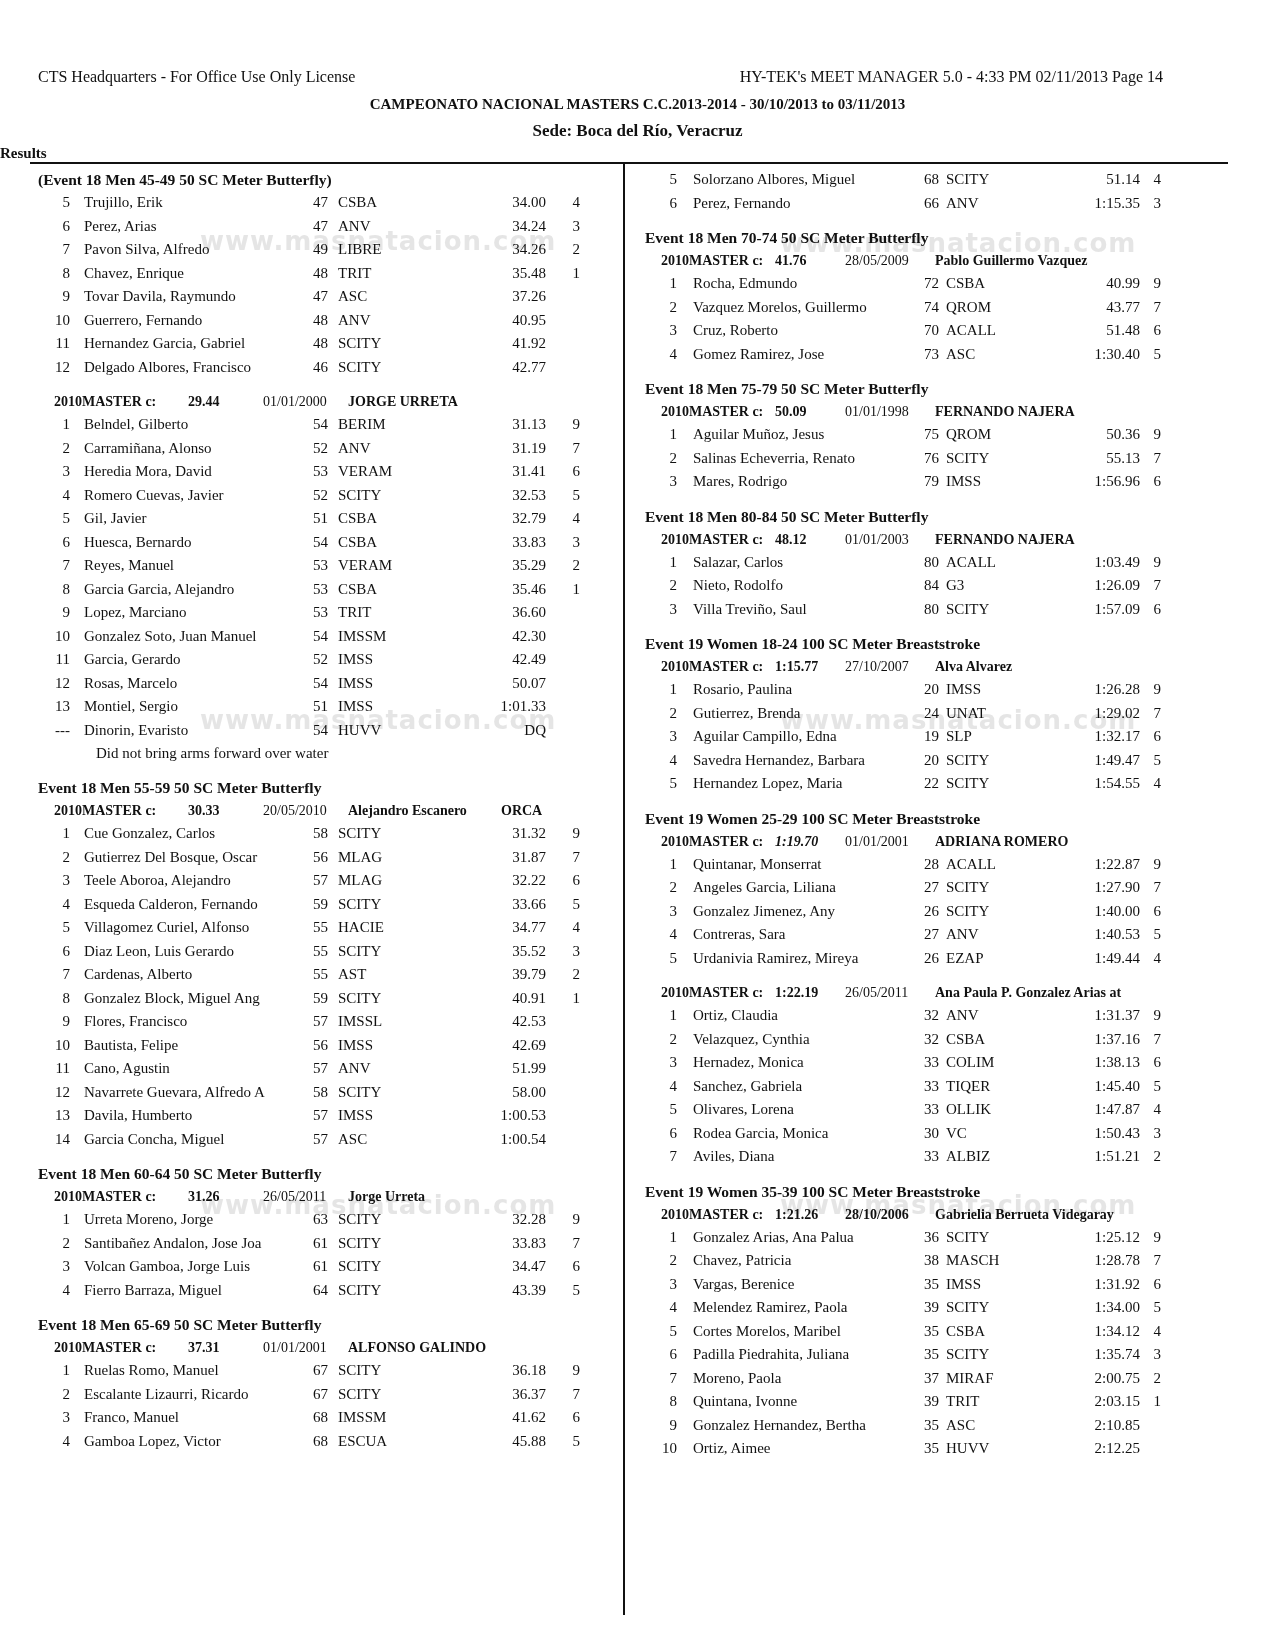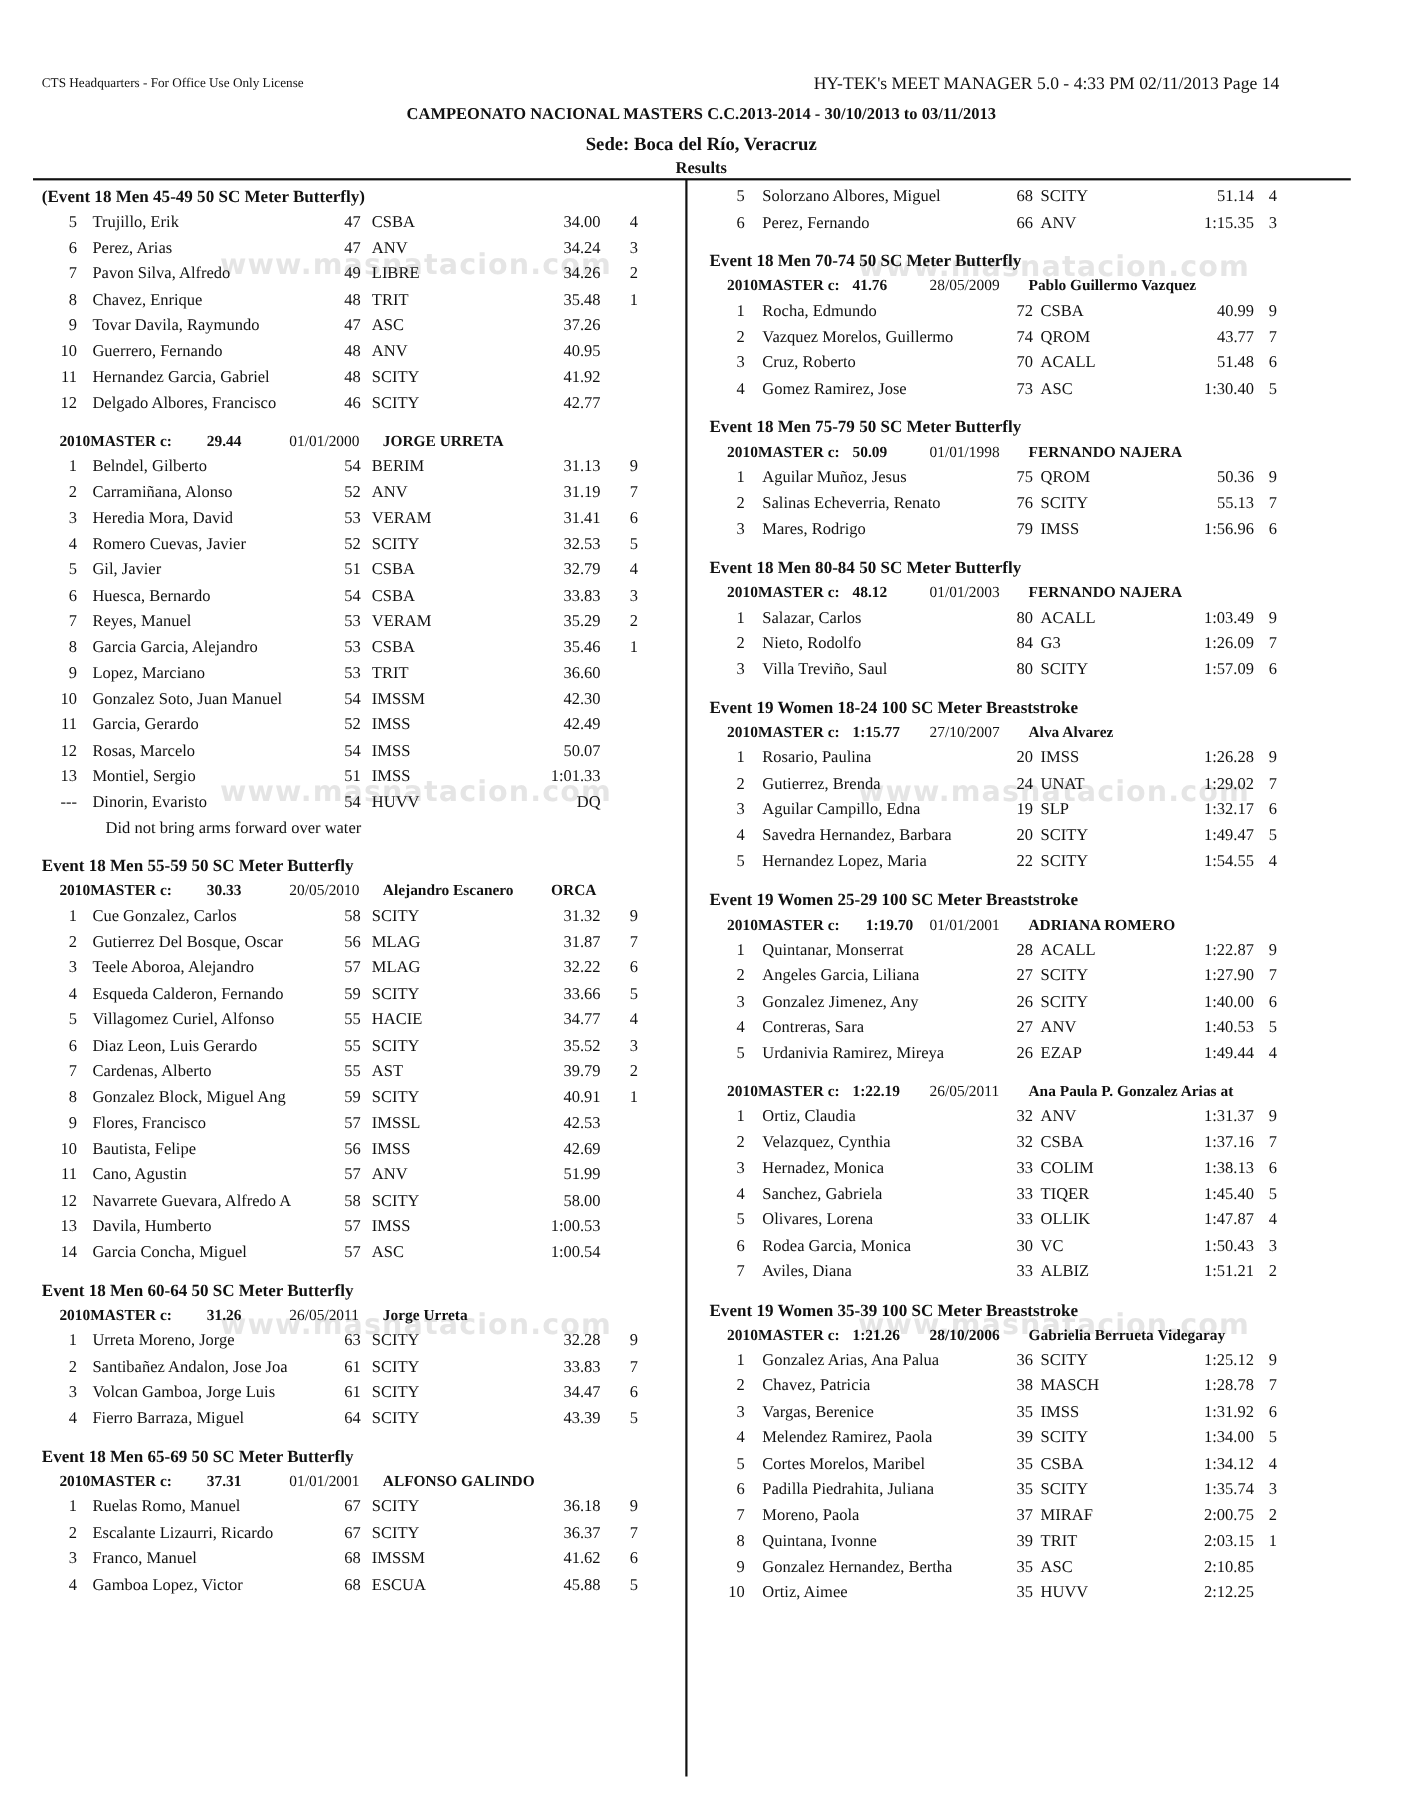--- a/index.html
+++ b/index.html
@@ -1,24 +1,24 @@
 <!DOCTYPE html>
 <html><head>
 <meta charset="utf-8">
 <style>
   html, body { margin: 0; padding: 0; background: #ffffff; }
   body {
     width: 1275px; height: 1650px; position: relative; overflow: hidden;
     font-family: "Liberation Serif", "DejaVu Serif", serif; color: #111;
   }
-  .hdr-left { position: absolute; left: 38px; top: 68px; font-size: 12px; }
+  .hdr-left { position: absolute; left: 38px; top: 68px; font-size: 16px; }
   .hdr-right { position: absolute; right: 112px; top: 68px; font-size: 16px; }
   .title { position: absolute; left: 0; width: 1275px; top: 96px; text-align: center; font-weight: bold; font-size: 15px; }
   .venue { position: absolute; left: 0; width: 1275px; top: 121px; text-align: center; font-weight: bold; font-size: 17px; }
-  .results { position: absolute; left: 0; width: 1275px; top: 145px; text-align: center; font-weight: bold; font-size: 15px; }
+  .results { position: absolute; left: 0; width: 1275px; top: 145px; text-align: left; font-weight: bold; font-size: 15px; }
   .rule { position: absolute; left: 30px; width: 1198px; top: 162px; height: 2px; background: #111; }
   .vdiv { position: absolute; left: 623px; top: 163px; width: 2px; height: 1452px; background: #111; }
   .col { position: absolute; top: 168px; }
   .col-left { left: 38px; width: 560px; }
   .col-right { left: 645px; width: 540px; }
   .event { margin-bottom: 11px; }
   .event-title { font-weight: bold; font-size: 15.5px; height: 23px; line-height: 23px; white-space: nowrap; }
   .record { font-weight: bold; font-size: 14px; height: 23px; line-height: 23px; white-space: nowrap; position: relative; padding-left: 16px; }
   .record span { position: absolute; top: 0; }
   .row { height: 23.5px; line-height: 23.5px; font-size: 15px; position: relative; white-space: nowrap; }
@@ -621,21 +621,21 @@
         <span class="c-age">22</span>
         <span class="c-team">SCITY</span>
         <span class="c-time">1:54.55</span>
         <span class="c-pts">4</span>
       </div>
     </div>
     <div class="event">
       <div class="event-title">Event 19  Women 25-29 100 SC Meter Breaststroke</div>
       <div class="record">
         <span style="left: 16px;">2010MASTER c:</span>
-        <span style="left: 142px;">1:19.70</span>
+        <span style="left: 130px; font-style: italic;">1:19.70</span>
         <span style="left: 200px; font-weight: normal;">01/01/2001</span>
         <span style="left: 290px;">ADRIANA ROMERO</span>
       </div>
       <div class="row">
         <span class="c-place">1</span>
         <span class="c-name">Quintanar, Monserrat</span>
         <span class="c-age">28</span>
         <span class="c-team">ACALL</span>
         <span class="c-time">1:22.87</span>
         <span class="c-pts">9</span>

